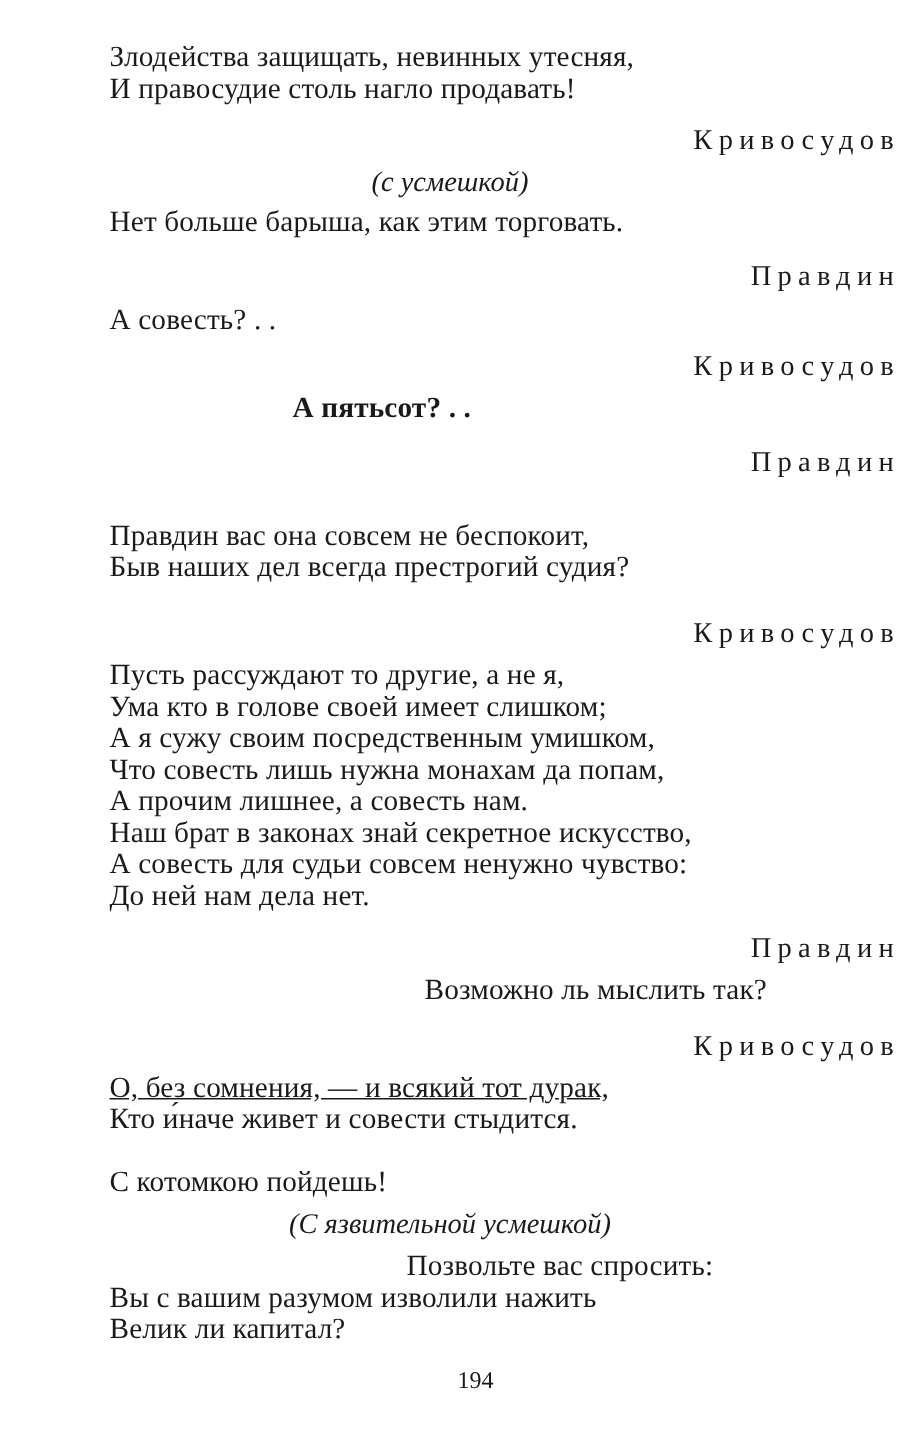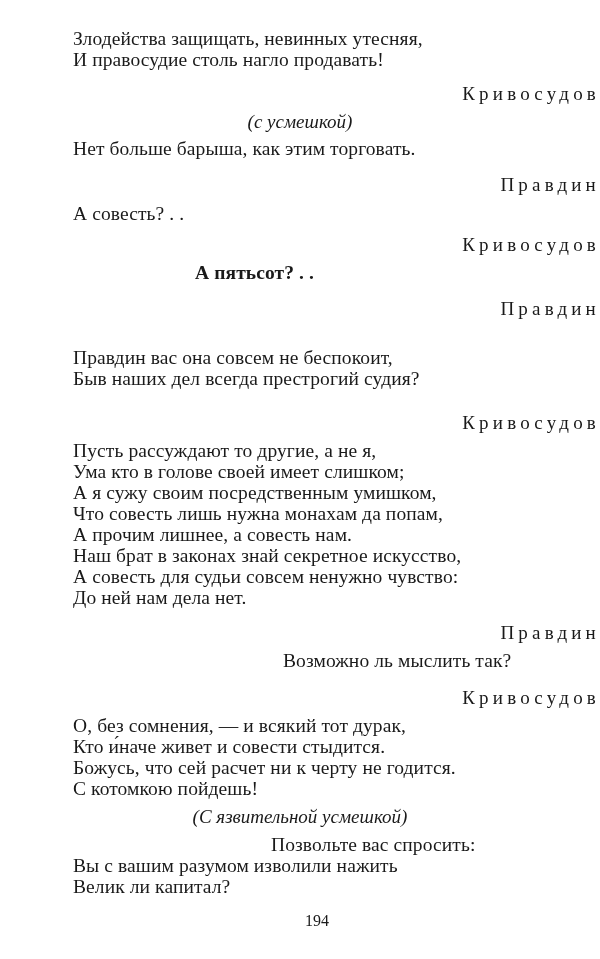--- a/index.html
+++ b/index.html
@@ -83,23 +83,22 @@
   <div class="line left" style="top:503px;">Что совесть лишь нужна монахам да попам,</div>
   <div class="line left" style="top:524px;">А прочим лишнее, а совесть нам.</div>
   <div class="line left" style="top:545px;">Наш брат в законах знай секретное искусство,</div>
   <div class="line left" style="top:566px;">А совесть для судьи совсем ненужно чувство:</div>
   <div class="line left" style="top:587px;">До ней нам дела нет.</div>
 
   <div class="speaker" style="top:622px;">Правдин</div>
   <div class="line" style="top:650px; left:283px;">Возможно ль мыслить так?</div>
 
   <div class="speaker" style="top:687px;">Кривосудов</div>
-  <div class="line left" style="top:715px;">О, без сомнения, — и всякий тот дурак,</div>
+  <div class="line left" style="top:715px;text-decoration:underline;">О, без сомнения, — и всякий тот дурак,</div>
   <div class="line left" style="top:736px;">Кто и́наче живет и совести стыдится.</div>
-  <div class="line left" style="top:757px;">Божусь, что сей расчет ни к черту не годится.</div>
   <div class="line left" style="top:778px;">С котомкою пойдешь!</div>
 
   <div class="direction" style="top:806px;">(С язвительной усмешкой)</div>
   <div class="line" style="top:834px; left:271px;">Позвольте вас спросить:</div>
   <div class="line left" style="top:855px;">Вы с вашим разумом изволили нажить</div>
   <div class="line left" style="top:876px;">Велик ли капитал?</div>
 
   <div class="pagenum" style="top:912px;">194</div>
 </div>
 

